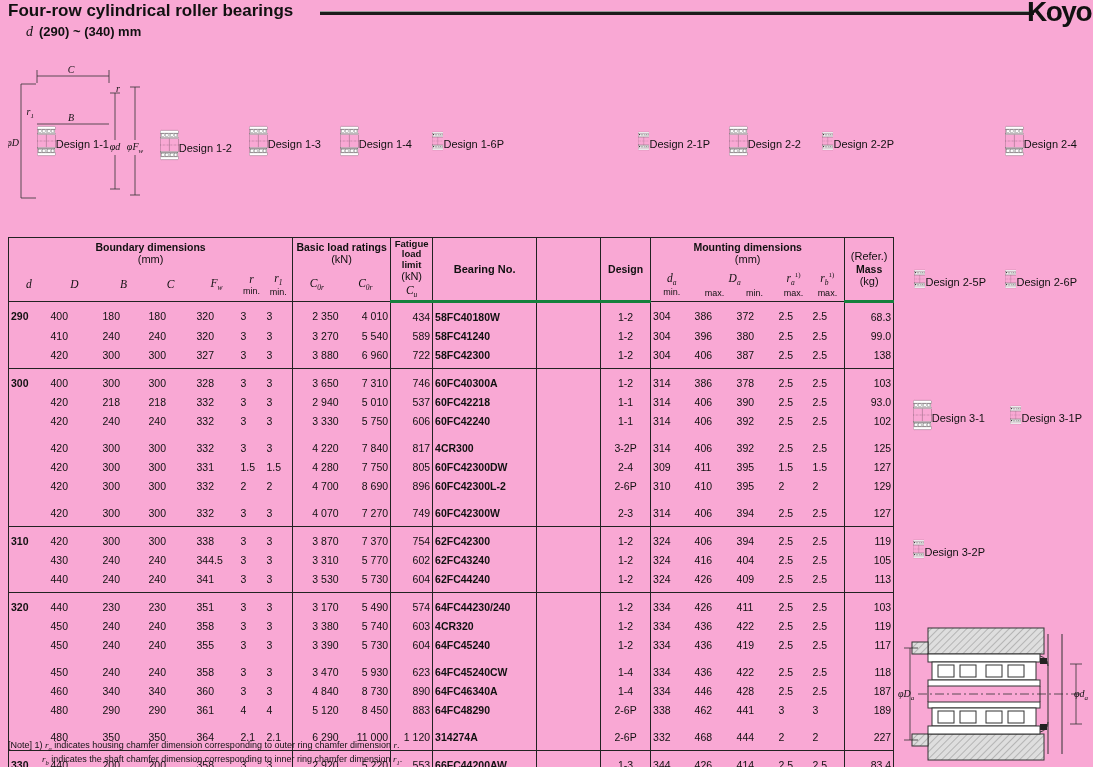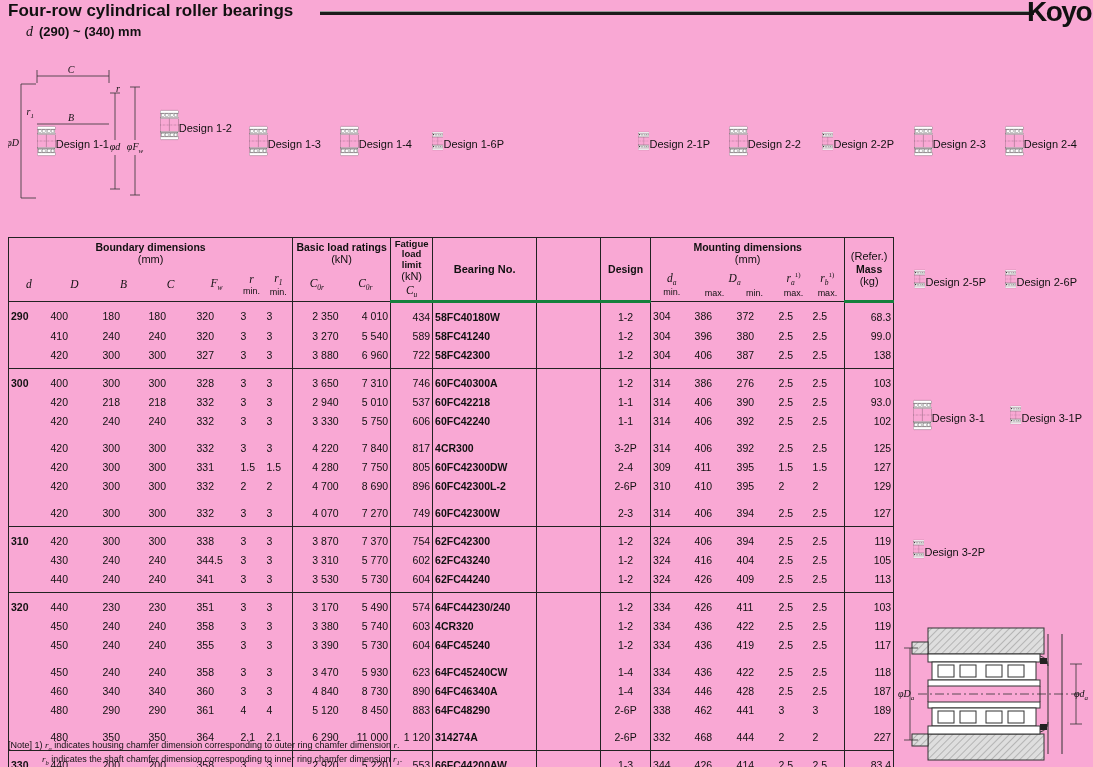--- a/index.html
+++ b/index.html
@@ -109,21 +109,21 @@
   <div id="subtitle">
     <span class="d-sym">d</span><span>(290) ~ (340) mm</span>
   </div>
 
   <div class="fig" style="left:37px;top:84px">
     <svg class="brg" width="72" height="114" viewBox="0 0 72 114">
         <use href="#brg"></use>
       </svg>
     <div class="figlabel">Design 1-1</div>
   </div>
-  <div class="fig" style="left:160px;top:68px">
+  <div class="fig" style="left:160px;top:88px">
     <svg class="brg" width="72" height="114" viewBox="0 0 72 114">
         <use href="#brg"></use>
       </svg>
     <div class="figlabel">Design 1-2</div>
   </div>
   <div class="fig" style="left:249px;top:84px">
     <svg class="brg" width="72" height="114" viewBox="0 0 72 114">
         <use href="#brg"></use>
       </svg>
     <div class="figlabel">Design 1-3</div>
@@ -150,26 +150,20 @@
     <svg class="brg" width="72" height="114" viewBox="0 0 72 114">
         <use href="#brg"></use>
       </svg>
     <div class="figlabel">Design 2-2</div>
   </div>
   <div class="fig" style="left:822px;top:84px">
     <svg class="brg" width="72" height="114" viewBox="0 0 72 114">
         <use href="#brgP"></use>
       </svg>
     <div class="figlabel">Design 2-2P</div>
-  </div>
-  <div class="fig" style="left:914px;top:84px">
-    <svg class="brg" width="72" height="114" viewBox="0 0 72 114">
-        <use href="#brg"></use>
-      </svg>
-    <div class="figlabel">Design 2-3</div>
   </div>
   <div class="fig" style="left:1005px;top:84px">
     <svg class="brg" width="72" height="114" viewBox="0 0 72 114">
         <use href="#brg"></use>
       </svg>
     <div class="figlabel">Design 2-4</div>
   </div>
 
   <svg style="position:absolute;left:8px;top:60px;pointer-events:none" width="150" height="162" viewBox="0 0 150 162">
     <g class="annline" fill="none">
@@ -435,21 +429,21 @@
             <td class="pl4">3</td>
             <td class="pl2">3</td>
             <td class="ar pr14 bl">3 650</td>
             <td class="ar pr8">7 310</td>
             <td class="ar pr8 bl">746</td>
             <td class="pl6 bold bl">60FC40300A</td>
             <td class="bl"></td>
             <td class="ac bl">1-2</td>
             <td class="pl13 bl">314</td>
             <td class="pl13">386</td>
-            <td class="pl13">276</td>
+            <td class="pl13">378</td>
             <td class="pl11">2.5</td>
             <td class="pl11">2.5</td>
             <td class="ar pr8 bl">103</td>
           </tr>
           <tr>
             <td class="bold pl26"></td>
             <td class="pl14">420</td>
             <td class="pl10">218</td>
             <td class="pl11">218</td>
             <td class="pl9">332</td>

